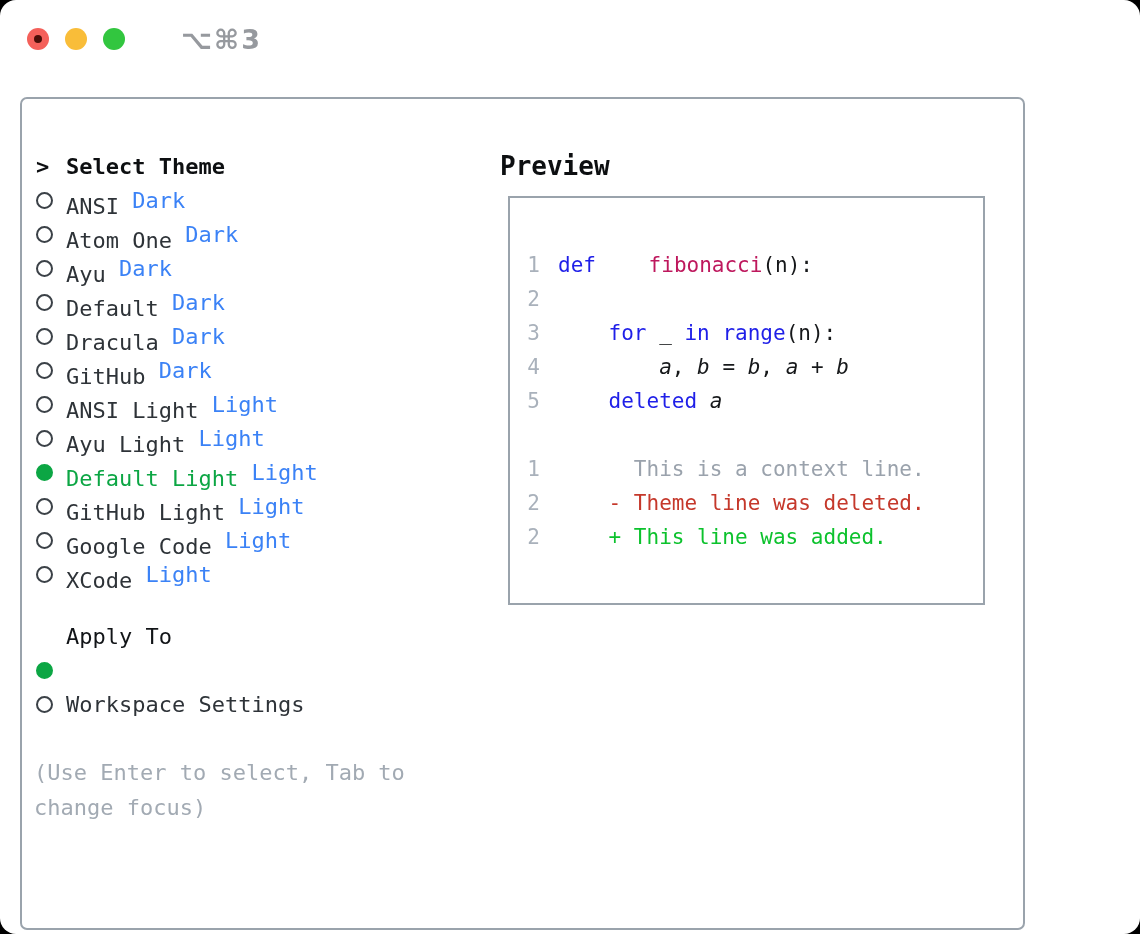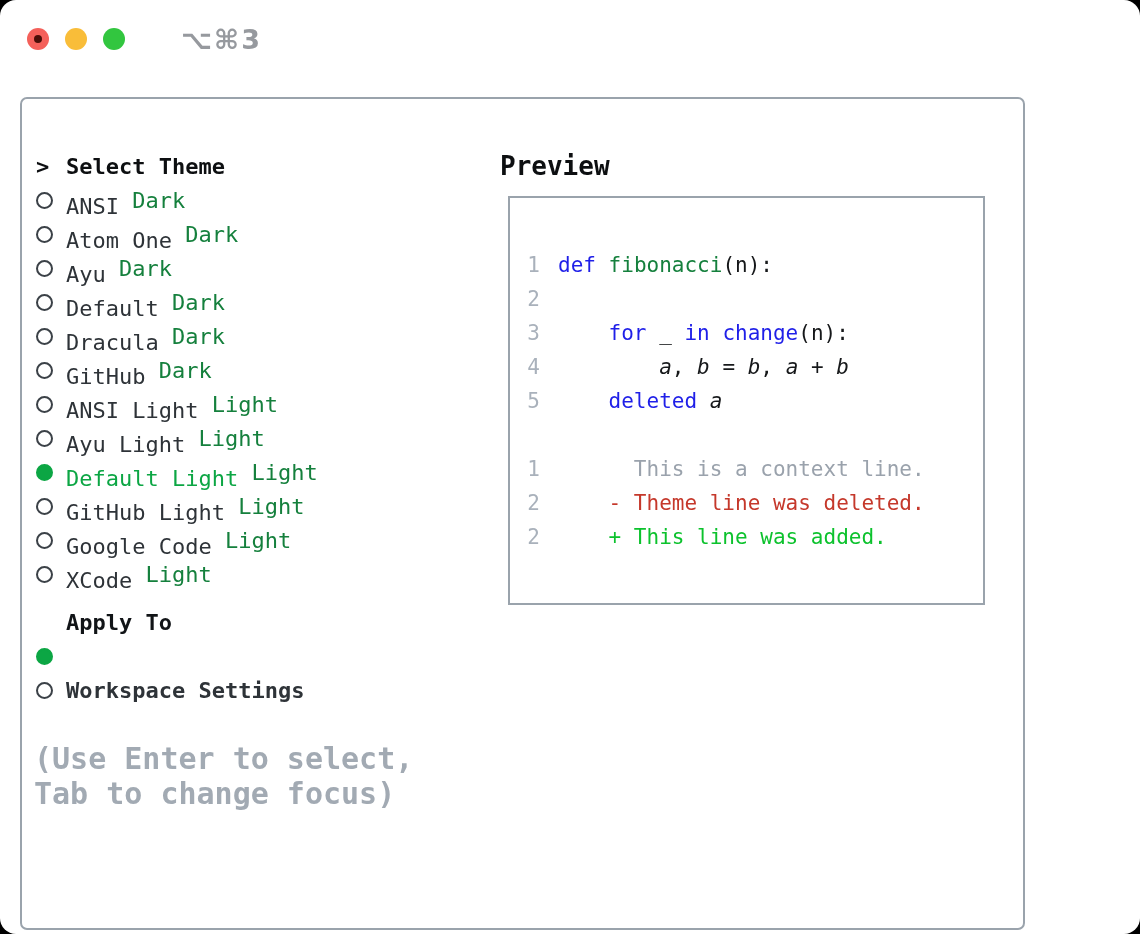--- a/index.html
+++ b/index.html
@@ -23,39 +23,39 @@
          display:flex;padding:50px 0 0 12px;box-sizing:content-box;}
   .left-col{width:466px;flex:0 0 auto;}
   .right-col{flex:1;}
 
   .row{display:flex;align-items:center;height:34px;font-size:22px;white-space:pre;}
   .icon-cell{width:32px;flex:0 0 auto;display:flex;align-items:center;justify-content:flex-start;padding-left:2px;box-sizing:border-box;}
   .radio{width:13px;height:13px;border:2.5px solid #3b4147;border-radius:50%;background:transparent;}
   .header-row{font-weight:bold;color:#0d0f11;}
   .prompt{width:32px;flex:0 0 auto;font-weight:bold;color:#0d0f11;padding-left:2px;box-sizing:border-box;}
   .theme-name{color:#2e3338;margin-top:12px;}
-  .theme-variant{color:#15803d;}
+  .theme-variant{color:#3b82f6;}
   .selected .radio{background:#0ca644;border-color:#0ca644;}
   .selected .theme-name{color:#0ca644;}
   .selected .option-label{color:#0ca644;}
   .option-label{color:#2e3338;}
-  .apply-section{margin-top:14px;font-weight:bold;}
+  .apply-section{margin-top:28px;}
   .apply-title{color:#111417;}
-  .help{margin-top:34px;width:440px;color:#a2aab3;font-size:30px;line-height:35px;font-weight:bold;}
+  .help{margin-top:34px;width:440px;color:#a2aab3;font-size:22px;line-height:35px;}
 
   
   .preview-title{height:34px;display:flex;align-items:center;font-size:26px;font-weight:bold;color:#0d0f11;}
   .preview-box{margin-top:13px;margin-left:8px;width:441px;height:305px;
                border:2px solid #9aa3ac;background:#fff;padding:50px 16px 50px 16px;}
   .code-line{display:flex;height:34px;align-items:center;font-size:21px;white-space:pre;}
   .ln{width:14px;flex:0 0 auto;text-align:right;color:#a9b1bb;margin-right:18px;}
   .code-text{white-space:pre;}
   .seg-plain{color:#16181a;}
   .seg-kw{color:#1f1fe8;margin-top:34px;}
-  .seg-fn{color:#15803d;}
+  .seg-fn{color:#be185d;margin-left:40px;}
   .seg-var{color:#16181a;font-style:italic;}
   .seg-context{color:#9aa2ac;}
   .seg-deleted{color:#c5382b;}
   .seg-added{color:#0cc22d;}
 </style>
 </head>
 <body>
 
 <div class="window">
 
@@ -168,21 +168,21 @@
             <span class="ln">1</span>
             <span class="code-text"><span class="seg-kw">def</span><span class="seg-plain"> </span><span class="seg-fn">fibonacci</span><span class="seg-plain">(n):</span></span>
           </div>
 
           <div class="code-line">
             <span class="ln">2</span>
           </div>
 
           <div class="code-line">
             <span class="ln">3</span>
-            <span class="code-text"><span class="seg-plain">    </span><span class="seg-kw">for</span><span class="seg-plain"> _ </span><span class="seg-kw">in</span><span class="seg-plain"> </span><span class="seg-kw">change</span><span class="seg-plain">(n):</span></span>
+            <span class="code-text"><span class="seg-plain">    </span><span class="seg-kw">for</span><span class="seg-plain"> _ </span><span class="seg-kw">in</span><span class="seg-plain"> </span><span class="seg-kw">range</span><span class="seg-plain">(n):</span></span>
           </div>
 
           <div class="code-line">
             <span class="ln">4</span>
             <span class="code-text"><span class="seg-plain">        </span><span class="seg-var">a</span><span class="seg-plain">, </span><span class="seg-var">b</span><span class="seg-plain"> = </span><span class="seg-var">b</span><span class="seg-plain">, </span><span class="seg-var">a</span><span class="seg-plain"> + </span><span class="seg-var">b</span></span>
           </div>
 
           <div class="code-line">
             <span class="ln">5</span>
             <span class="code-text"><span class="seg-plain">    </span><span class="seg-kw">deleted</span><span class="seg-plain"> </span><span class="seg-var">a</span></span>

